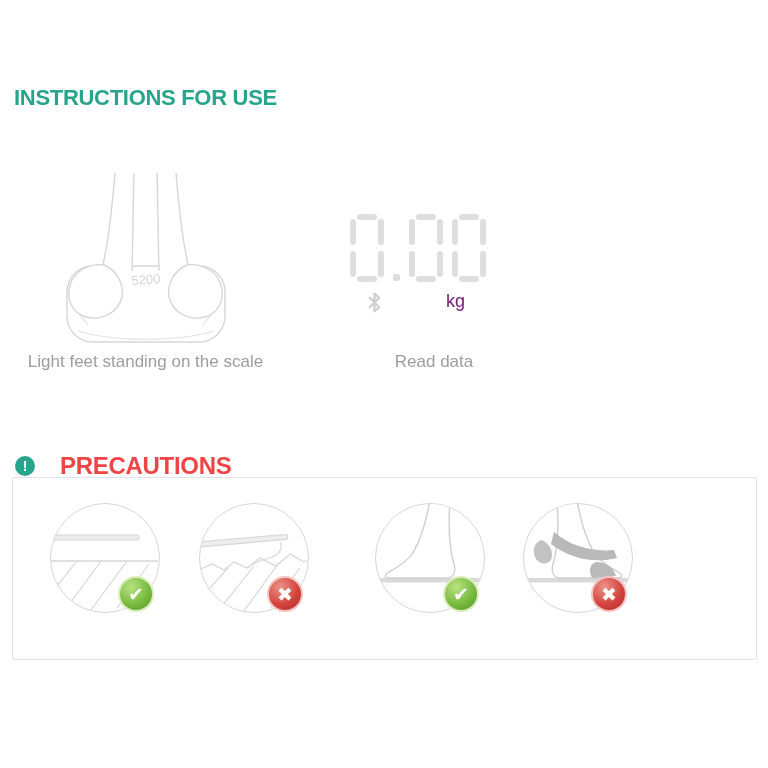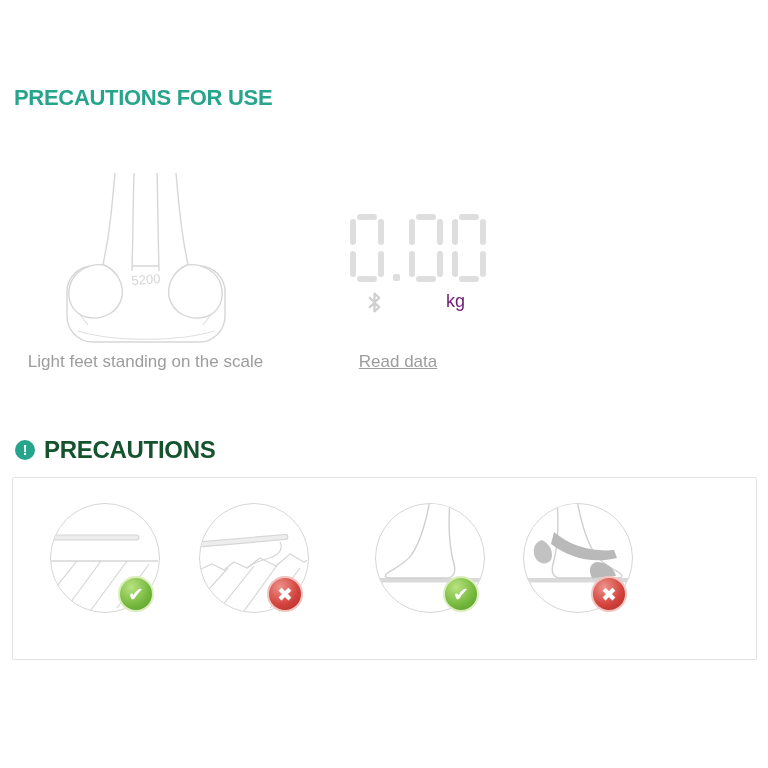--- a/index.html
+++ b/index.html
@@ -13,25 +13,25 @@
     font-size:22px;font-weight:bold;letter-spacing:-0.3px;color:#27a48c;
   }
   .precautions-header{
     position:absolute;left:15px;top:436px;display:flex;align-items:center;gap:9px;
   }
   .excl-icon{
     width:20px;height:20px;border-radius:50%;background:#27a48c;color:#fff;
     display:flex;align-items:center;justify-content:center;
     font-size:14px;font-weight:bold;line-height:1;
   }
-  .h-precautions{margin:0;font-size:24px;font-weight:bold;letter-spacing:-0.3px;color:#14532d;}
+  .h-precautions{margin:16px;font-size:24px;font-weight:bold;letter-spacing:-0.3px;color:#ef4444;}
   
   .caption{position:absolute;color:#9d9d9d;font-size:17px;text-align:center;}
   .caption-1{left:18px;top:352px;width:255px;}
-  .caption-2{left:328px;top:352px;width:140px;text-decoration:underline;}
+  .caption-2{left:364px;top:352px;width:140px;}
   
   .feet-art{position:absolute;left:58px;top:171px;}
   
   .lcd{position:absolute;left:350px;top:214px;display:flex;align-items:flex-end;gap:9px;height:68px;}
   .lcd-digit{position:relative;width:34px;height:68px;}
   .seg{position:absolute;background:#dedede;border-radius:3px;display:none;}
   .seg.on{display:block;}
   .seg-a{left:7px;top:0;width:20px;height:6px;}
   .seg-d{left:7px;bottom:0;width:20px;height:6px;}
   .seg-f{left:0;top:5px;width:6px;height:26px;}
@@ -58,21 +58,21 @@
     color:#fff;font-size:19px;font-weight:bold;line-height:1;box-sizing:border-box;
   }
   .badge-ok{background:radial-gradient(circle at 35% 28%,#b9e281,#76b93e 58%,#55962a);border:2px solid #dcedbd;}
   .badge-no{background:radial-gradient(circle at 35% 28%,#ec928a,#d3423c 58%,#ae2c2a);border:2px solid #f2c4bf;}
 </style>
 </head>
 <body>
 
 <div class="page">
 
-  <h1 class="h-instructions">PRECAUTIONS FOR USE</h1>
+  <h1 class="h-instructions">INSTRUCTIONS FOR USE</h1>
 
   <svg class="feet-art" width="175" height="180" viewBox="0 0 175 180">
     <rect x="9" y="95" width="158" height="76" rx="26" fill="#ffffff" stroke="#d6d6d6" stroke-width="1.4"></rect>
     <path d="M20 160 C55 171 121 171 156 160" stroke="#e0e0e0" stroke-width="1.2" fill="none"></path>
     <path d="M16 136 L30 154 M159 136 L145 154" stroke="#e0e0e0" stroke-width="1.2" fill="none"></path>
     <text x="88" y="113" text-anchor="middle" font-size="13" fill="#d4d4d4" transform="rotate(-4 88 109)">5200</text>
     <path d="M57 2 C54 36 51 70 43 102 L74 100 C75 66 75 34 76 2 Z" fill="#ffffff"></path>
     <path d="M118 2 C121 36 124 70 132 102 L101 100 C100 66 100 34 99 2 Z" fill="#ffffff"></path>
     <path d="M57 2 C54 36 51 70 43 102 M76 2 C75 34 75 66 74 100 M118 2 C121 36 124 70 132 102 M99 2 C100 34 100 66 101 100" stroke="#d6d6d6" stroke-width="1.4" fill="none"></path>
     <path d="M46 94 C32 92 16 100 12 114 C8 128 14 142 28 146 C44 150 60 142 64 126 C66 114 60 100 46 94 Z" fill="#ffffff" stroke="#d6d6d6" stroke-width="1.4"></path>

